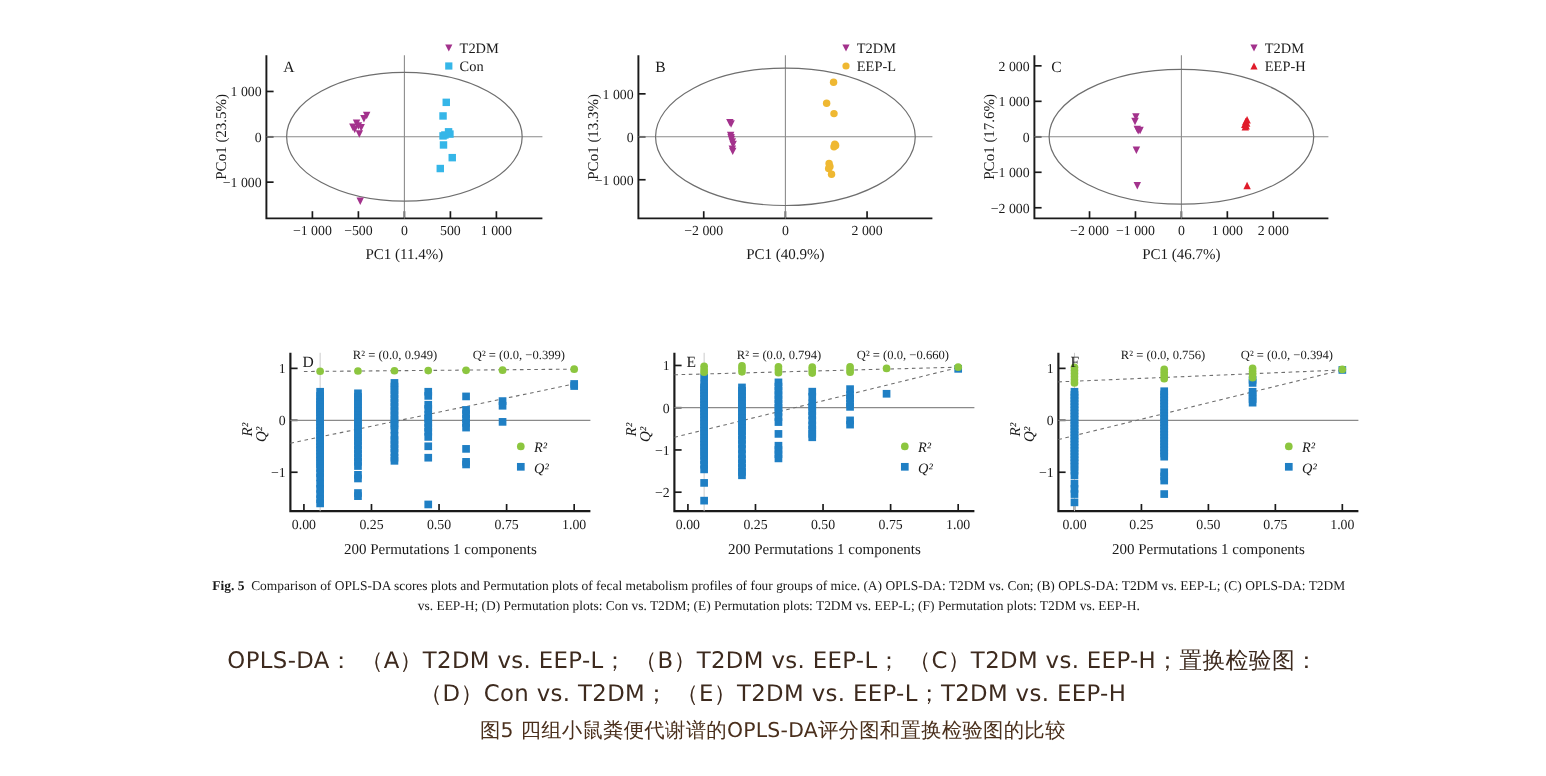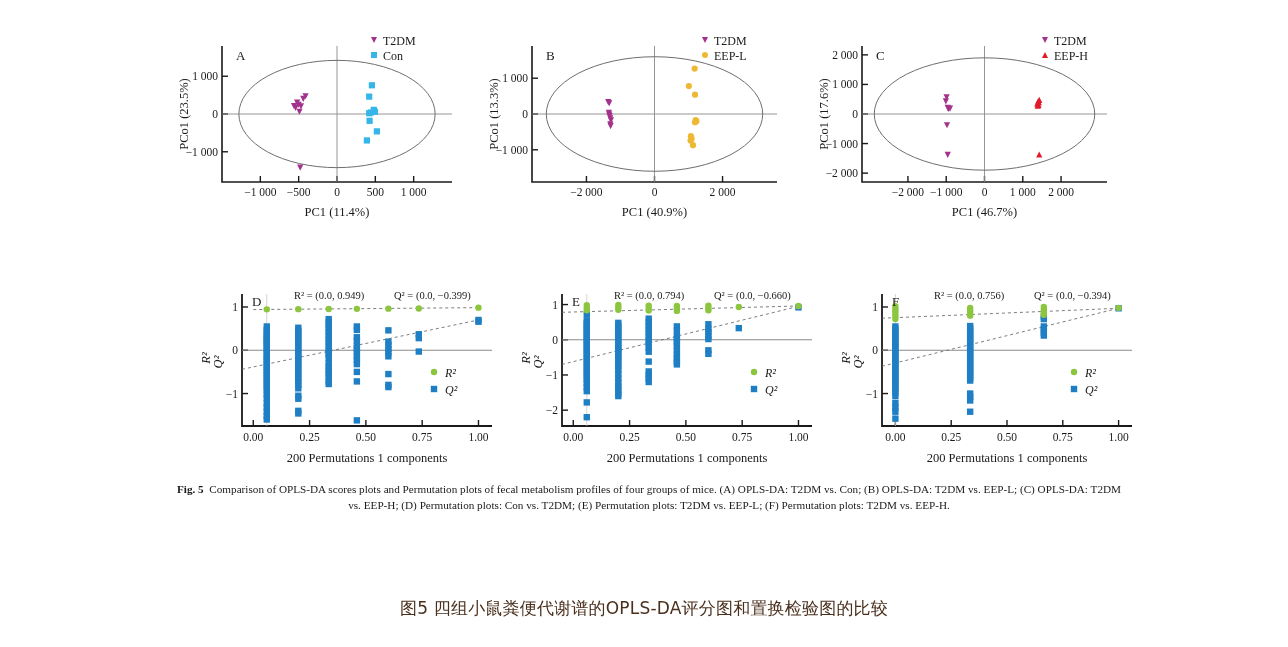--- a/index.html
+++ b/index.html
@@ -582,17 +582,19 @@
         <text x="0" y="0" class="axlab" text-anchor="middle" transform="translate(30,86) rotate(-90)" font-style="italic">R²</text>
         <text x="0" y="0" class="axlab" text-anchor="middle" transform="translate(42,90) rotate(-90)" font-style="italic">Q²</text>
       </svg>
   </div>
 
   <div class="cap-en">
     <b>Fig. 5</b>&nbsp;&nbsp;<span>Comparison of OPLS-DA scores plots and Permutation plots of fecal metabolism profiles of four groups of mice. (A) OPLS-DA: T2DM vs. Con; (B) OPLS-DA: T2DM vs. EEP-L; (C) OPLS-DA: T2DM vs. EEP-H; (D) Permutation plots: Con vs. T2DM; (E) Permutation plots: T2DM vs. EEP-L; (F) Permutation plots: T2DM vs. EEP-H.</span>
   </div>
 
   <div class="cap-cn1">
+    <div>OPLS-DA： （A）T2DM vs. EEP-L； （B）T2DM vs. EEP-L； （C）T2DM vs. EEP-H；置换检验图：</div>
+    <div>（D）Con vs. T2DM； （E）T2DM vs. EEP-L；T2DM vs. EEP-H</div>
   </div>
 
   <div class="cap-cn2">图5  四组小鼠粪便代谢谱的OPLS-DA评分图和置换检验图的比较</div>
 
 </div>
 
 </body></html>

